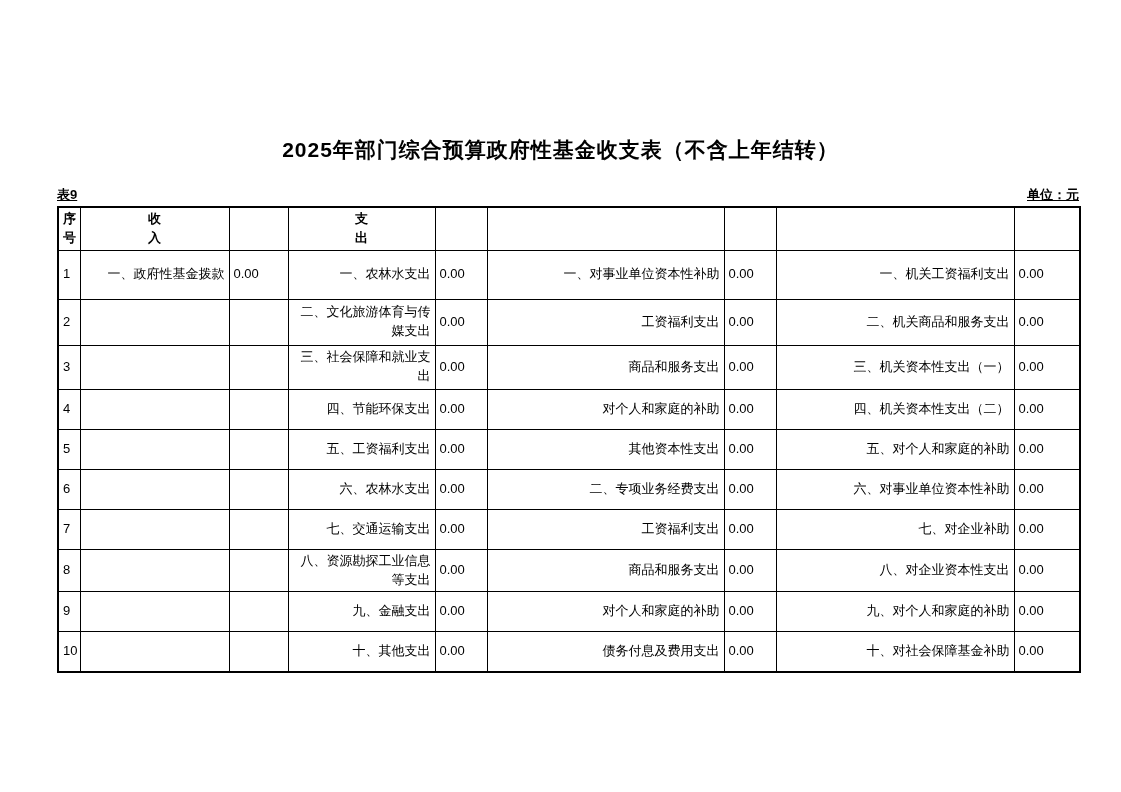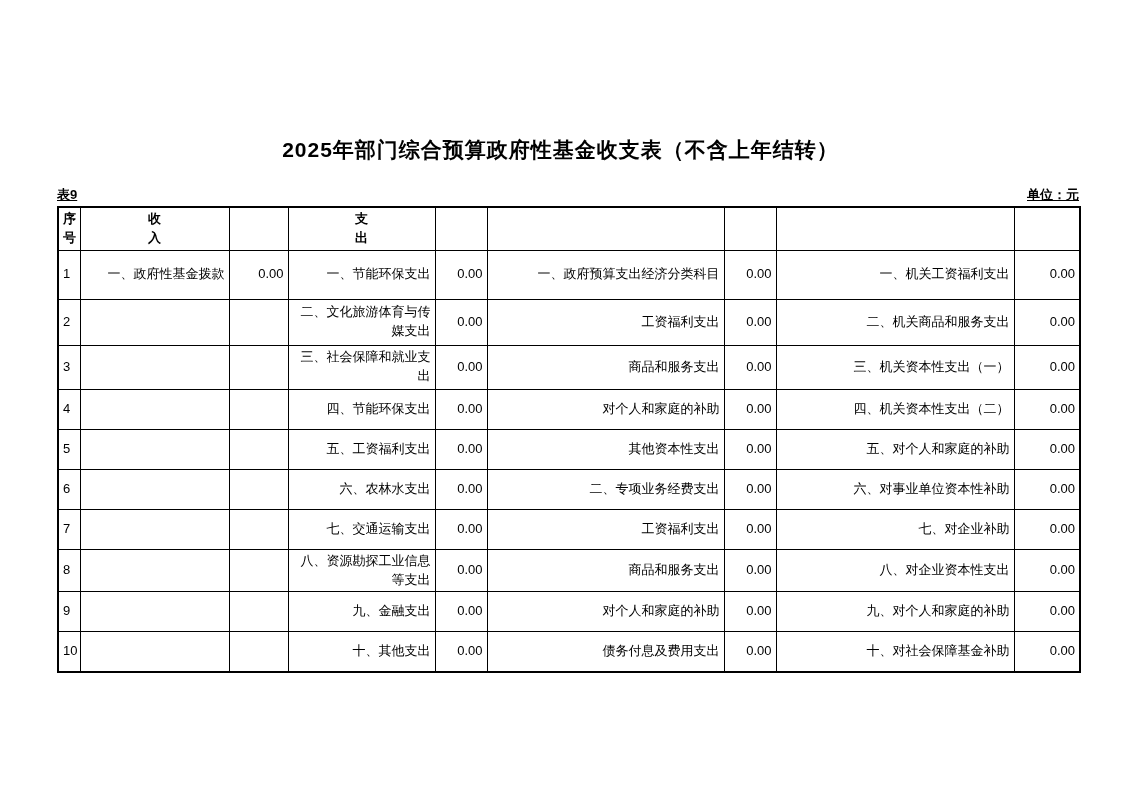--- a/index.html
+++ b/index.html
@@ -53,21 +53,21 @@
     line-height: 1.45;
     padding: 2px 4px;
     overflow: hidden;
   }
   table.budget th {
     font-weight: bold;
     text-align: center;
   }
   td.no   { text-align: left; padding-left: 5px; font-size: 13px; }
   td.item { text-align: right; padding-left: 7px; }
-  td.num  { text-align: right; padding-right: 9px; font-size: 12.5px; }
+  td.num  { text-align: left; padding-right: 9px; font-size: 12.5px; }
   thead tr.h1 { height: 42px; }
   thead tr.h2 { height: 65px; }
   tbody tr { height: 40px; }
   tbody tr:nth-child(1) { height: 49px; }
   tbody tr:nth-child(2) { height: 46px; }
   tbody tr:nth-child(3) { height: 44px; }
   tbody tr:nth-child(8) { height: 42px; }
 </style>
 </head>
 <body>
@@ -107,23 +107,23 @@
         <th></th>
         <th></th>
         <th></th>
       </tr>
     </thead>
     <tbody>
       <tr>
         <td class="no">1</td>
         <td class="item">一、政府性基金拨款</td>
         <td class="num">0.00</td>
-        <td class="item">一、节能环保支出</td>
-        <td class="num">0.00</td>
-        <td class="item">一、政府预算支出经济分类科目</td>
+        <td class="item">一、农林水支出</td>
+        <td class="num">0.00</td>
+        <td class="item">一、对事业单位资本性补助</td>
         <td class="num">0.00</td>
         <td class="item">一、机关工资福利支出</td>
         <td class="num">0.00</td>
       </tr>
       <tr>
         <td class="no">2</td>
         <td class="item"></td>
         <td class="num"></td>
         <td class="item">二、文化旅游体育与传媒支出</td>
         <td class="num">0.00</td>

